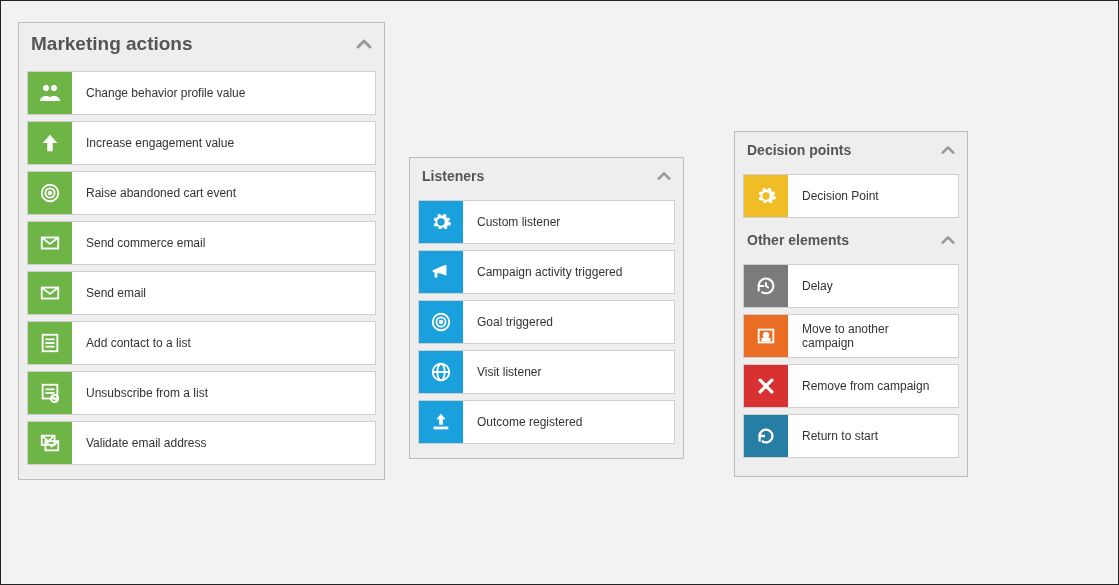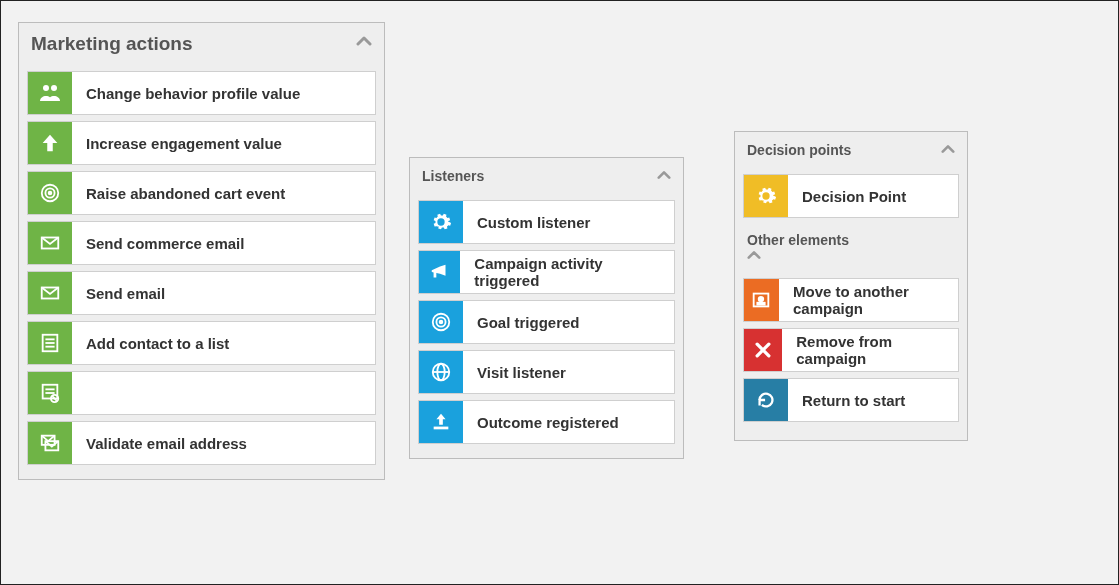--- a/index.html
+++ b/index.html
@@ -19,21 +19,21 @@
     position: relative;
   }
   .panel {
     position: absolute;
     background: #eeeeee;
     border: 1px solid #bcbcbc;
     box-sizing: border-box;
   }
   .panel-header {
     display: flex;
-    align-items: flex-start;
+    align-items: center;
     justify-content: space-between;
     padding: 10px 12px 8px 12px;
     font-weight: bold;
     color: #555;
   }
   .panel-header.big { font-size: 19px; }
   .panel-header.small { font-size: 14px; }
   .chevron {
     color: #999;
     font-size: 14px;
@@ -54,22 +54,22 @@
   .item .icon-box {
     width: 44px;
     height: 100%;
     display: flex;
     align-items: center;
     justify-content: center;
     color: #fff;
   }
   .item .label {
     padding: 0 14px;
-    font-size: 15px;
-    font-weight: bold;
+    font-size: 12px;
+    font-weight: normal;
     color: #333;
   }
   
   .c-green  { background: #6fb446; }
   .c-blue   { background: #1aa1dd; }
   .c-gold   { background: #f0bd26; }
   .c-grey   { background: #7b7b7b; }
   .c-orange { background: #eb6c23; }
   .c-red    { background: #d73131; }
   .c-teal   { background: #277ea5; }
@@ -158,20 +158,21 @@
       <div class="item">
         <div class="icon-box c-green">
           <svg width="22" height="22" viewBox="0 0 24 24" fill="none" stroke="#fff" stroke-width="2">
               <rect x="4" y="3" width="16" height="15"></rect>
               <line x1="7" y1="8" x2="17" y2="8"></line>
               <line x1="7" y1="12" x2="17" y2="12"></line>
               <circle cx="17" cy="18" r="4"></circle>
               <line x1="14.5" y1="15.5" x2="19.5" y2="20.5"></line>
             </svg>
         </div>
+        <span class="label">Unsubscribe from a list</span>
       </div>
 
 
       <div class="item">
         <div class="icon-box c-green">
           <svg width="22" height="22" viewBox="0 0 24 24" fill="none" stroke="#fff" stroke-width="2">
               <rect x="3" y="4" width="14" height="10"></rect>
               <path d="M3 4 L10 10 L17 4"></path>
               <rect x="7" y="10" width="14" height="10"></rect>
               <path d="M7 10 L14 16 L21 10"></path>
@@ -261,30 +262,40 @@
       <div class="item">
         <div class="icon-box c-gold">
           <svg width="22" height="22" viewBox="0 0 24 24" fill="#fff">
               <path d="M12 8a4 4 0 100 8 4 4 0 000-8zm9 4l2 1-1 3-2-.5a8 8 0 01-1.5 1.5l.5 2-3 1-1-2a8 8 0 01-2 0l-1 2-3-1 .5-2A8 8 0 017 16.5L5 17l-1-3 2-1a8 8 0 010-2l-2-1 1-3 2 .5A8 8 0 018.5 6L8 4l3-1 1 2a8 8 0 012 0l1-2 3 1-.5 2A8 8 0 0119 7.5l2-.5 1 3-2 1a8 8 0 010 1z"></path>
             </svg>
         </div>
         <span class="label">Decision Point</span>
       </div>
     </div>
 
-    <div class="panel-header small" style="padding-top:6px;flex-direction:column;">
+    <div class="panel-header small" style="padding-top:6px;">
       <span>Other elements</span>
       <span class="chevron">
         <svg width="14" height="14" viewBox="0 0 16 16">
             <path d="M2 11 L8 5 L14 11" fill="none" stroke="#999" stroke-width="3" stroke-linecap="round" stroke-linejoin="round"></path>
           </svg>
       </span>
     </div>
     <div class="panel-body">
 
+      <div class="item">
+        <div class="icon-box c-grey">
+          <svg width="22" height="22" viewBox="0 0 24 24" fill="none" stroke="#fff" stroke-width="2.2">
+              <path d="M4 12a8 8 0 1 1 3 6.2"></path>
+              <polyline points="4 18 4 12 10 12" fill="none"></polyline>
+              <polyline points="12 8 12 12 15 14" fill="none"></polyline>
+            </svg>
+        </div>
+        <span class="label">Delay</span>
+      </div>
 
       <div class="item">
         <div class="icon-box c-orange">
           <svg width="22" height="22" viewBox="0 0 24 24" fill="none" stroke="#fff" stroke-width="2">
               <rect x="4" y="5" width="16" height="14"></rect>
               <circle cx="12" cy="11" r="2.5" fill="#fff"></circle>
               <rect x="8" y="15" width="8" height="2" fill="#fff"></rect>
             </svg>
         </div>
         <span class="label">Move to another campaign</span>

